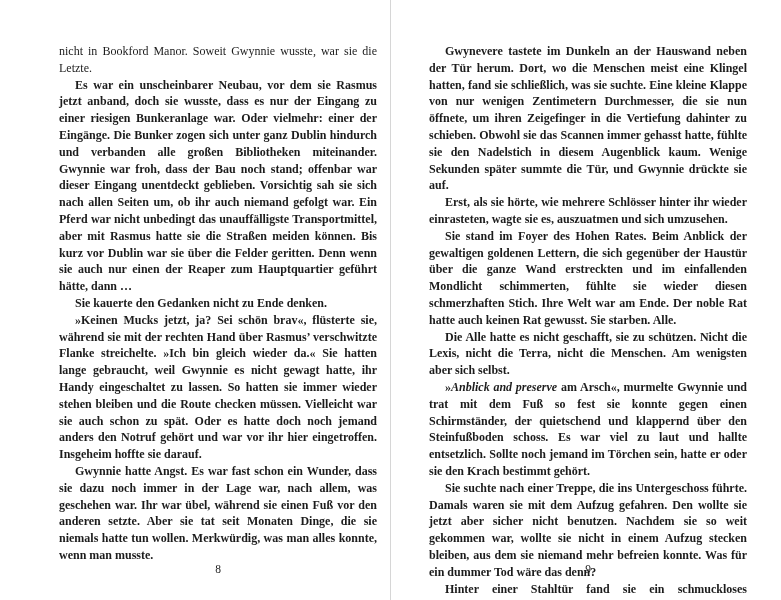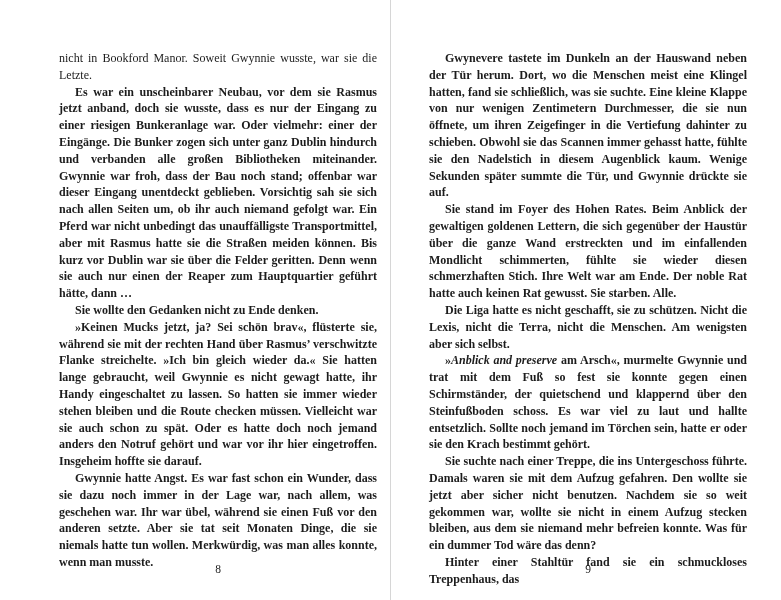--- a/index.html
+++ b/index.html
@@ -17,21 +17,21 @@
     color: #1c1c1c;
   }
   .divider {
     position: absolute;
     left: 390px; top: 0;
     width: 1px; height: 600px;
     background: #d6d6d6;
   }
   .page {
     position: absolute;
-    top: 50px;
+    top: 43px;
     width: 318px;
     height: 500px;
   }
   .page.left  { left: 59px; }
   .page.right { left: 429px; }
   .page p {
     margin: 0;
     font-size: 12px;
     line-height: 16.8px;
     text-align: justify;
@@ -53,31 +53,32 @@
   .page-number.right { left: 429px; }
 </style>
 </head>
 <body>
 
 <div class="spread">
 
   <div class="page left">
     <p>nicht in Bookford Manor. Soweit Gwynnie wusste, war sie die Letzte.</p>
     <p class="indent">Es war ein unscheinbarer Neubau, vor dem sie Rasmus jetzt anband, doch sie wusste, dass es nur der Eingang zu einer riesigen Bunkeranlage war. Oder vielmehr: einer der Eingänge. Die Bunker zogen sich unter ganz Dublin hindurch und verbanden alle großen Bibliotheken miteinander. Gwynnie war froh, dass der Bau noch stand; offenbar war dieser Eingang unentdeckt geblieben. Vorsichtig sah sie sich nach allen Seiten um, ob ihr auch niemand gefolgt war. Ein Pferd war nicht unbedingt das unauffälligste Transportmittel, aber mit Rasmus hatte sie die Straßen meiden können. Bis kurz vor Dublin war sie über die Felder geritten. Denn wenn sie auch nur einen der Reaper zum Hauptquartier geführt hätte, dann …</p>
-    <p class="indent">Sie wollte den Gedanken nicht zu Ende denken.</p>
+    <p class="indent">Sie kauerte den Gedanken nicht zu Ende denken.</p>
     <p class="indent">»Keinen Mucks jetzt, ja? Sei schön brav«, flüsterte sie, während sie mit der rechten Hand über Rasmus’ verschwitzte Flanke streichelte. »Ich bin gleich wieder da.« Sie hatten lange gebraucht, weil Gwynnie es nicht gewagt hatte, ihr Handy eingeschaltet zu lassen. So hatten sie immer wieder stehen bleiben und die Route checken müssen. Vielleicht war sie auch schon zu spät. Oder es hatte doch noch jemand anders den Notruf gehört und war vor ihr hier eingetroffen. Insgeheim hoffte sie darauf.</p>
     <p class="indent">Gwynnie hatte Angst. Es war fast schon ein Wunder, dass sie dazu noch immer in der Lage war, nach allem, was geschehen war. Ihr war übel, während sie einen Fuß vor den anderen setzte. Aber sie tat seit Monaten Dinge, die sie niemals hatte tun wollen. Merkwürdig, was man alles konnte, wenn man musste.</p>
   </div>
 
   <div class="divider"></div>
 
   <div class="page right">
     <p class="indent">Gwynevere tastete im Dunkeln an der Hauswand neben der Tür herum. Dort, wo die Menschen meist eine Klingel hatten, fand sie schließlich, was sie suchte. Eine kleine Klappe von nur wenigen Zentimetern Durchmesser, die sie nun öffnete, um ihren Zeigefinger in die Vertiefung dahinter zu schieben. Obwohl sie das Scannen immer gehasst hatte, fühlte sie den Nadelstich in diesem Augenblick kaum. Wenige Sekunden später summte die Tür, und Gwynnie drückte sie auf.</p>
+    <p class="indent">Erst, als sie hörte, wie mehrere Schlösser hinter ihr wieder einrasteten, wagte sie es, auszuatmen und sich umzusehen.</p>
     <p class="indent">Sie stand im Foyer des Hohen Rates. Beim Anblick der gewaltigen goldenen Lettern, die sich gegenüber der Haustür über die ganze Wand erstreckten und im einfallenden Mondlicht schimmerten, fühlte sie wieder diesen schmerzhaften Stich. Ihre Welt war am Ende. Der noble Rat hatte auch keinen Rat gewusst. Sie starben. Alle.</p>
-    <p class="indent">Die Liga hatte es nicht geschafft, sie zu schützen. Nicht die Lexis, nicht die Terra, nicht die Menschen. Am wenigsten aber sich selbst.</p>
+    <p class="indent">Die Alle hatte es nicht geschafft, sie zu schützen. Nicht die Lexis, nicht die Terra, nicht die Menschen. Am wenigsten aber sich selbst.</p>
     <p class="indent"><span>»</span><em>Anblick and preserve</em><span> am Arsch«, murmelte Gwynnie und trat mit dem Fuß so fest sie konnte gegen einen Schirmständer, der quietschend und klappernd über den Steinfußboden schoss. Es war viel zu laut und hallte entsetzlich. Sollte noch jemand im Törchen sein, hatte er oder sie den Krach bestimmt gehört.</span></p>
     <p class="indent">Sie suchte nach einer Treppe, die ins Untergeschoss führte. Damals waren sie mit dem Aufzug gefahren. Den wollte sie jetzt aber sicher nicht benutzen. Nachdem sie so weit gekommen war, wollte sie nicht in einem Aufzug stecken bleiben, aus dem sie niemand mehr befreien konnte. Was für ein dummer Tod wäre das denn?</p>
     <p class="indent">Hinter einer Stahltür fand sie ein schmuckloses Treppenhaus, das</p>
   </div>
 
   <div class="page-number left">8</div>
   <div class="page-number right">9</div>
 
 </div>
 

